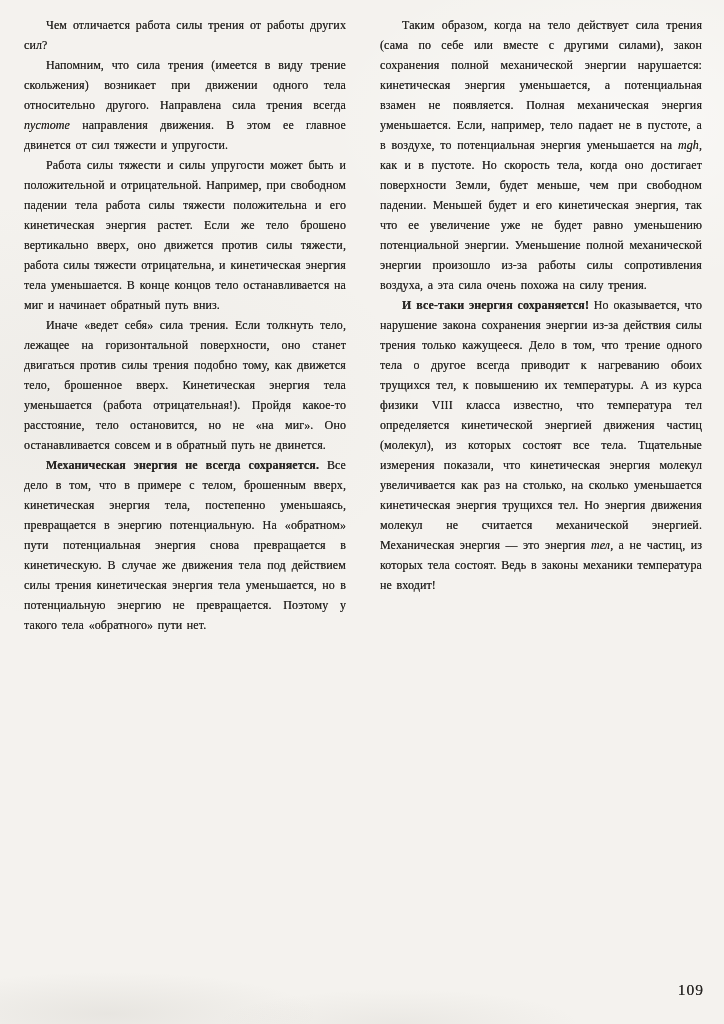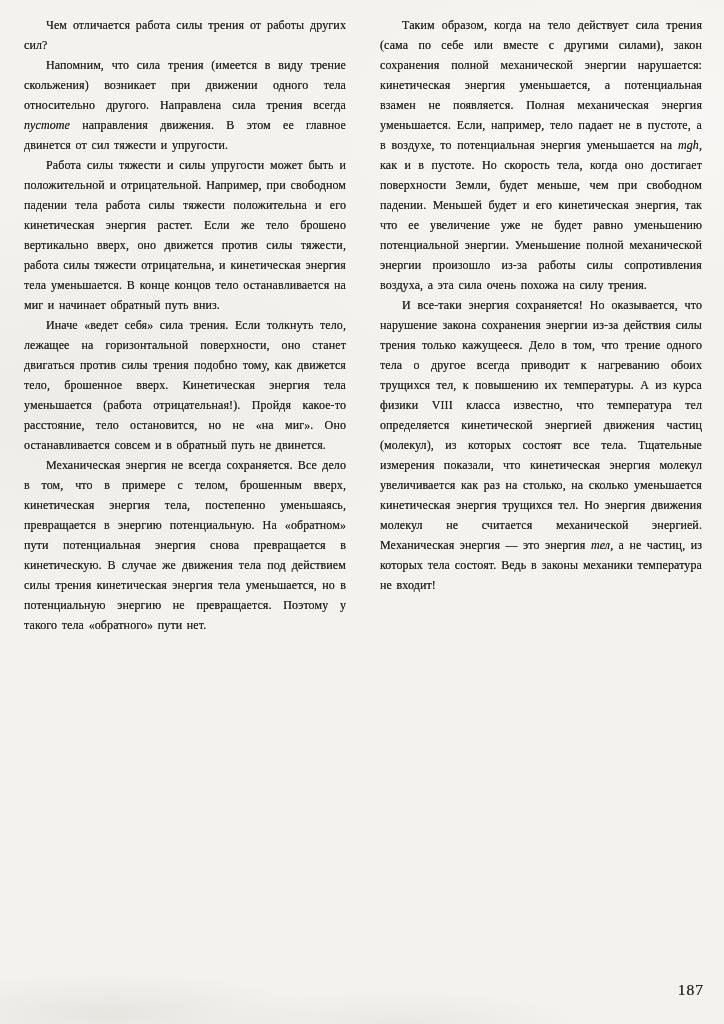--- a/index.html
+++ b/index.html
@@ -37,21 +37,21 @@
     margin: 0;
     text-indent: 22px;
     text-align: justify;
     font-size: 12px;
     line-height: 20px;
     word-spacing: 1.5px;
     letter-spacing: 0.1px;
     text-shadow: 0 0 0.45px rgba(45,42,38,0.85);
   }
   .it { font-style: italic; }
-  .bd { font-weight: normal; }
+  .bd { font-weight: bold; }
   .page-number {
     position: absolute;
     top: 981px;
     right: 20px;
     font-size: 15.5px;
     letter-spacing: 1px;
     text-shadow: 0 0 0.45px rgba(45,42,38,0.85);
   }
 </style>
 </head>
@@ -64,14 +64,14 @@
         <p class="para"><span>Напомним, что сила трения (имеется в виду трение скольжения) возникает при движении одного тела относительно другого. Направлена сила трения всегда </span><span class="it">пустоте</span><span> направления движения. В этом ее главное двинется от сил тяжести и упругости.</span></p>
         <p class="para"><span>Работа силы тяжести и силы упругости может быть и положительной и отрицательной. Например, при свободном падении тела работа силы тяжести положительна и его кинетическая энергия растет. Если же тело брошено вертикально вверх, оно движется против силы тяжести, работа силы тяжести отрицательна, и кинетическая энергия тела уменьшается. В конце концов тело останавливается на миг и начинает обратный путь вниз.</span></p>
         <p class="para"><span>Иначе «ведет себя» сила трения. Если толкнуть тело, лежащее на горизонтальной поверхности, оно станет двигаться против силы трения подобно тому, как движется тело, брошенное вверх. Кинетическая энергия тела уменьшается (работа отрицательная!). Пройдя какое-то расстояние, тело остановится, но не «на миг». Оно останавливается совсем и в обратный путь не двинется.</span></p>
         <p class="para"><span class="bd">Механическая энергия не всегда сохраняется. </span><span>Все дело в том, что в примере с телом, брошенным вверх, кинетическая энергия тела, постепенно уменьшаясь, превращается в энергию потенциальную. На «обратном» пути потенциальная энергия снова превращается в кинетическую. В случае же движения тела под действием силы трения кинетическая энергия тела уменьшается, но в потенциальную энергию не превращается. Поэтому у такого тела «обратного» пути нет.</span></p>
       </div>
     <div class="col">
         <p class="para"><span>Таким образом, когда на тело действует сила трения (сама по себе или вместе с другими силами), закон сохранения полной механической энергии нарушается: кинетическая энергия уменьшается, а потенциальная взамен не появляется. Полная механическая энергия уменьшается. Если, например, тело падает не в пустоте, а в воздухе, то потенциальная энергия уменьшается на </span><span class="it">mgh</span><span>, как и в пустоте. Но скорость тела, когда оно достигает поверхности Земли, будет меньше, чем при свободном падении. Меньшей будет и его кинетическая энергия, так что ее увеличение уже не будет равно уменьшению потенциальной энергии. Уменьшение полной механической энергии произошло из-за работы силы сопротивления воздуха, а эта сила очень похожа на силу трения.</span></p>
         <p class="para"><span class="bd">И все-таки энергия сохраняется! </span><span>Но оказывается, что нарушение закона сохранения энергии из-за действия силы трения только кажущееся. Дело в том, что трение одного тела о другое всегда приводит к нагреванию обоих трущихся тел, к повышению их температуры. А из курса физики VIII класса известно, что температура тел определяется кинетической энергией движения частиц (молекул), из которых состоят все тела. Тщательные измерения показали, что кинетическая энергия молекул увеличивается как раз на столько, на сколько уменьшается кинетическая энергия трущихся тел. Но энергия движения молекул не считается механической энергией. Механическая энергия — это энергия </span><span class="it">тел</span><span>, а не частиц, из которых тела состоят. Ведь в законы механики температура не входит!</span></p>
       </div>
   </div>
-  <div class="page-number">187</div>
+  <div class="page-number">109</div>
 </div>
 
 </body></html>

